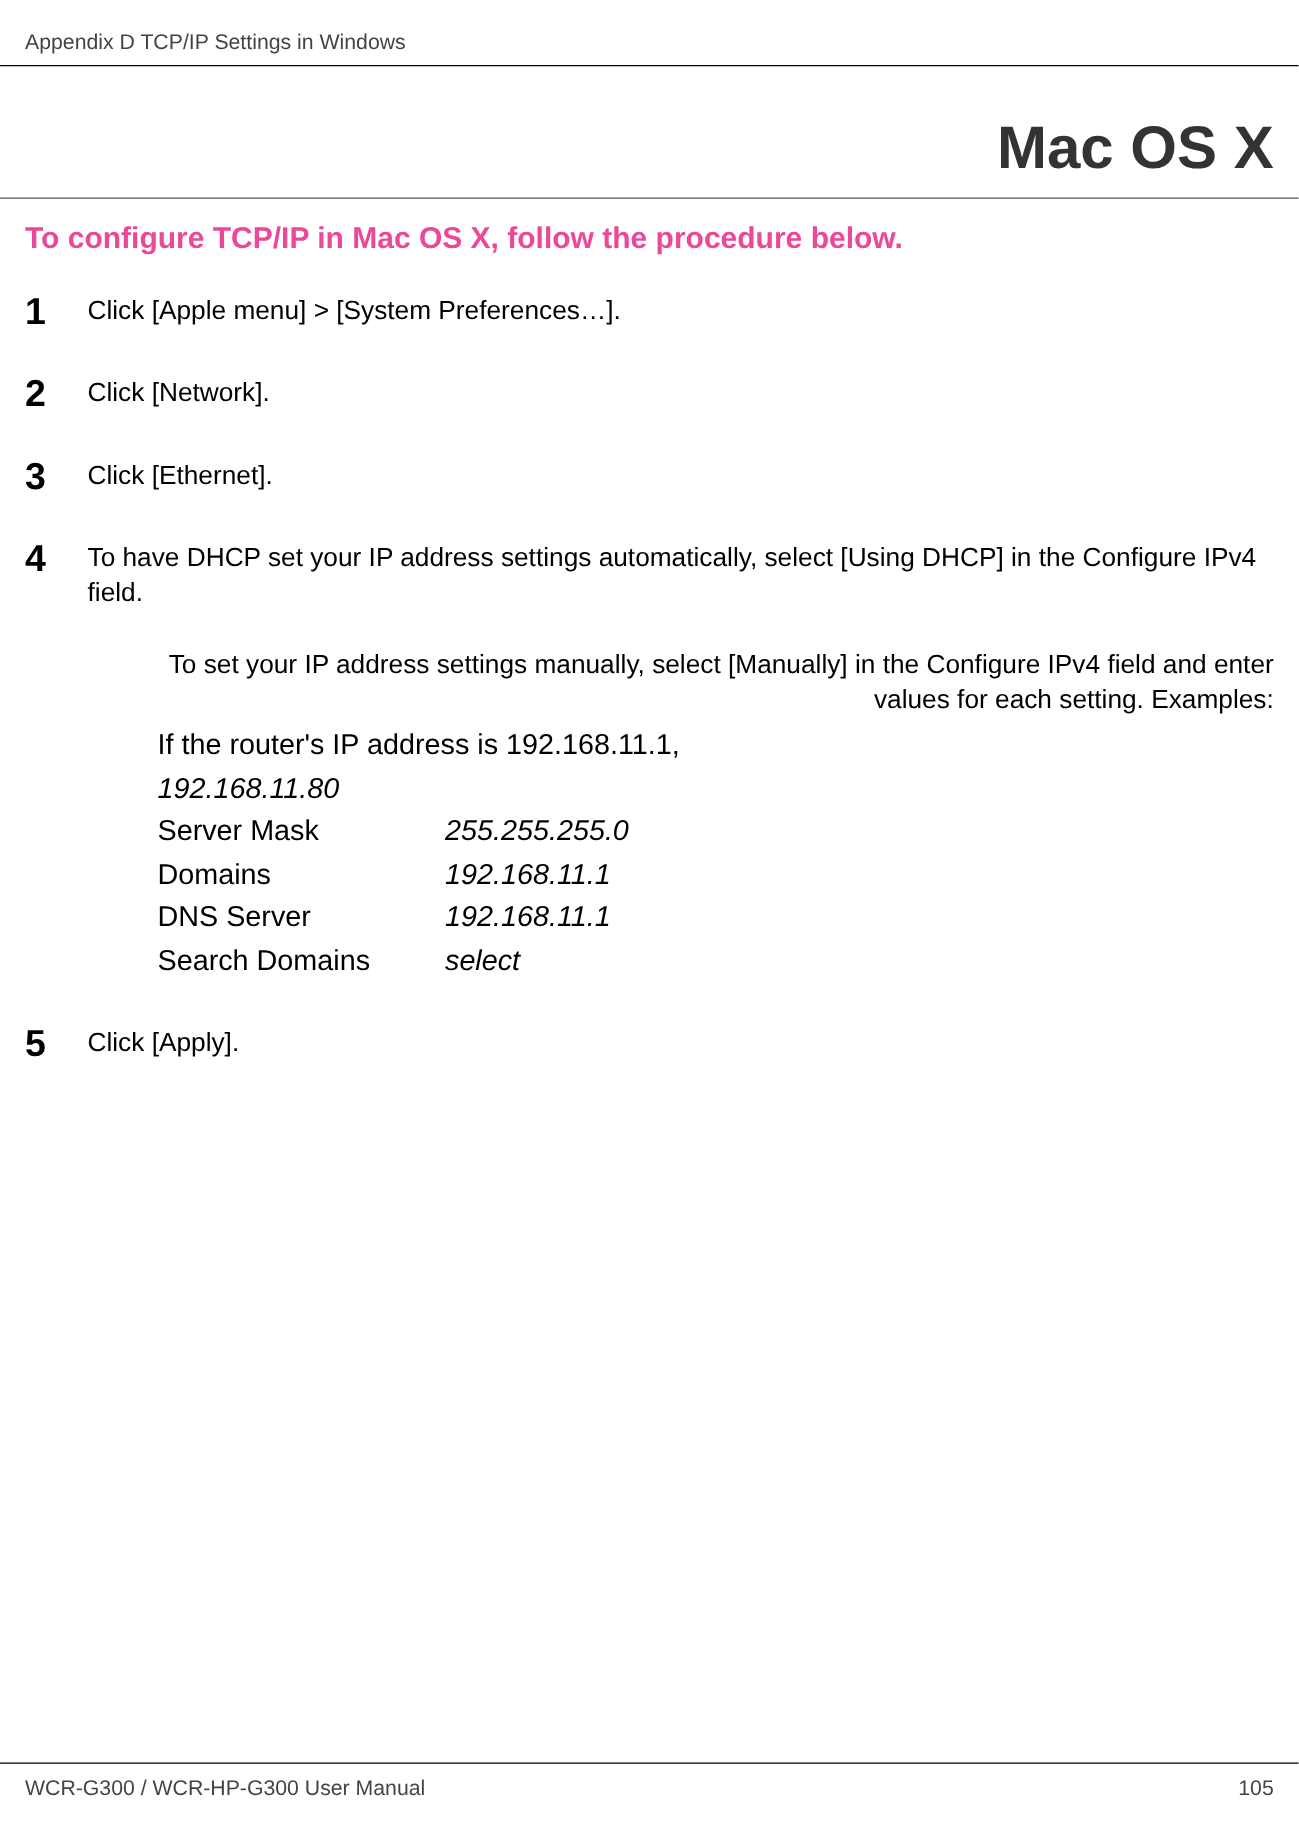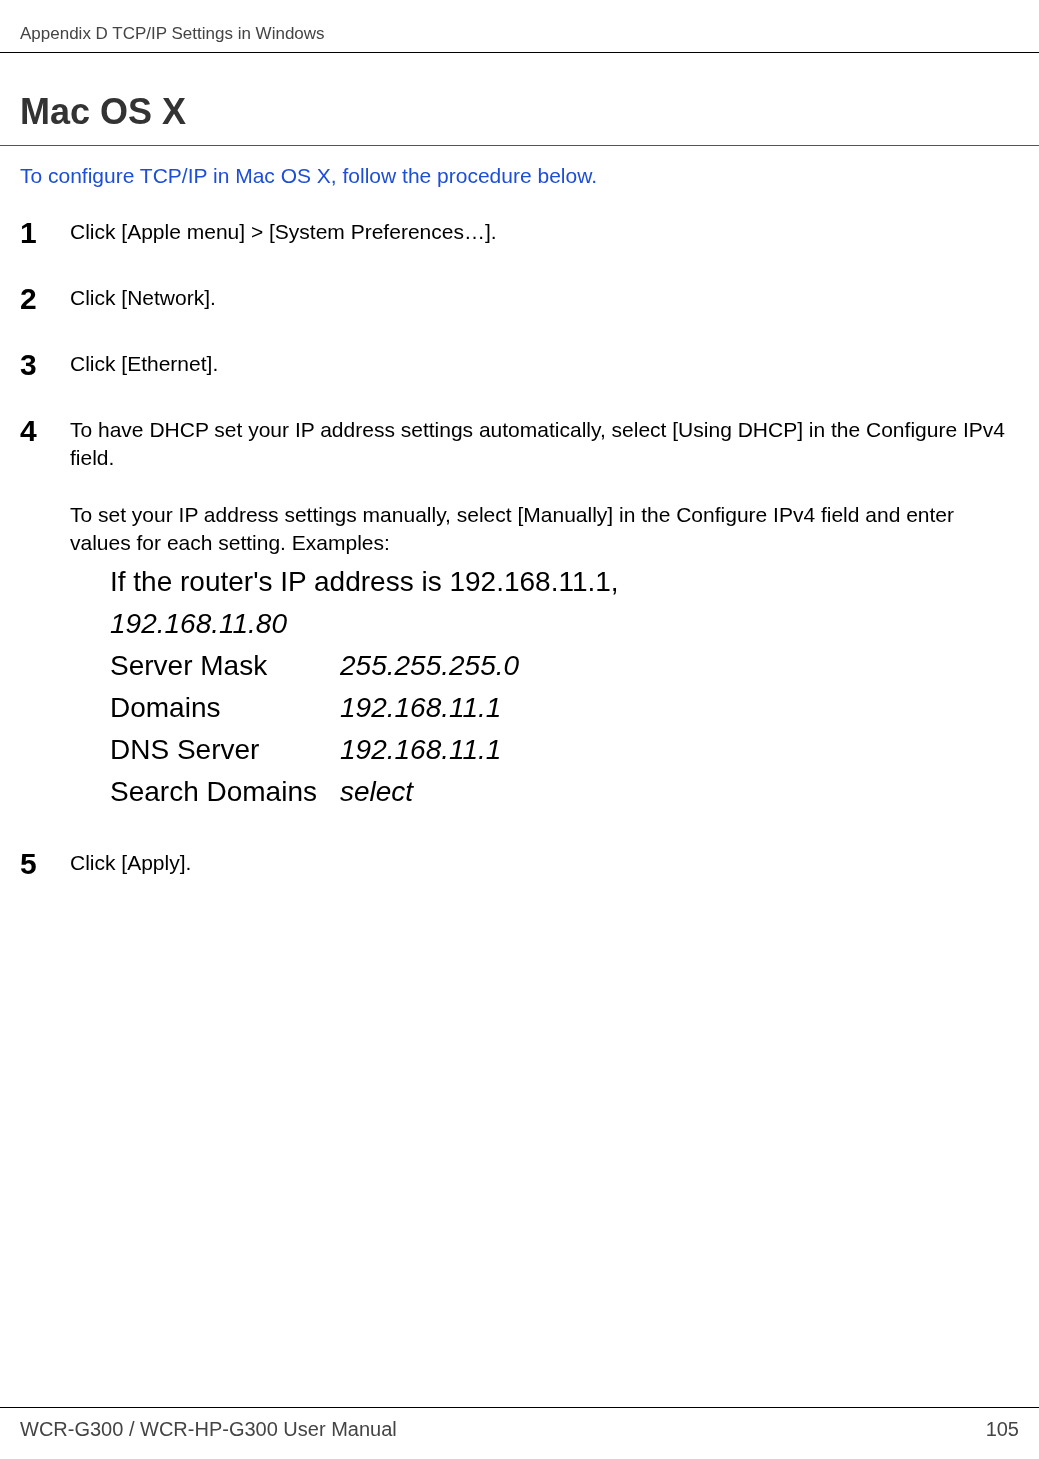--- a/index.html
+++ b/index.html
@@ -17,30 +17,32 @@
       padding: 0;
     }
     .header {
       padding: 24px 20px 8px 20px;
       border-bottom: 1px solid #000;
       font-size: 17px;
       color: #444;
     }
     .main-heading {
       padding: 38px 20px 12px 20px;
-      font-size: 36px;
+      font-size: 48px;
       font-weight: bold;
       color: #333;
       border-bottom: 1px solid #555;
       margin: 0 0 0 0;
+      text-align: right;
     }
     .intro {
       padding: 18px 20px 30px 20px;
-      font-size: 21px;
-      color: #1d4ed8;
+      font-size: 24px;
+      color: #ec4899;
+      font-weight: bold;
     }
     .steps {
       padding: 0 20px;
     }
     .step {
       display: flex;
       align-items: flex-start;
       margin-bottom: 36px;
     }
     .step-num {
@@ -51,47 +53,49 @@
       line-height: 1;
       padding-top: 0;
     }
     .step-body {
       font-size: 21px;
       line-height: 1.35;
       flex: 1;
     }
     .step-sub {
       margin-top: 28px;
+      text-align: right;
     }
     .example-block {
       padding-left: 40px;
       margin-top: 4px;
     }
     .example-row {
       display: flex;
-      font-size: 28px;
+      font-size: 23px;
       line-height: 1.5;
+      margin-left: 16px;
     }
     .example-label {
       width: 230px;
     }
     .example-value {
       flex: 1;
       font-style: italic;
     }
     .footer {
       position: absolute;
       bottom: 0;
       left: 0;
       right: 0;
       border-top: 1px solid #000;
       padding: 10px 20px 18px 20px;
       display: flex;
       justify-content: space-between;
-      font-size: 20px;
+      font-size: 17px;
       color: #444;
     }
   </style>
 </head>
 <body>
 
 <div class="header">
   <span>Appendix D  TCP/IP Settings in Windows</span>
 </div>
 

